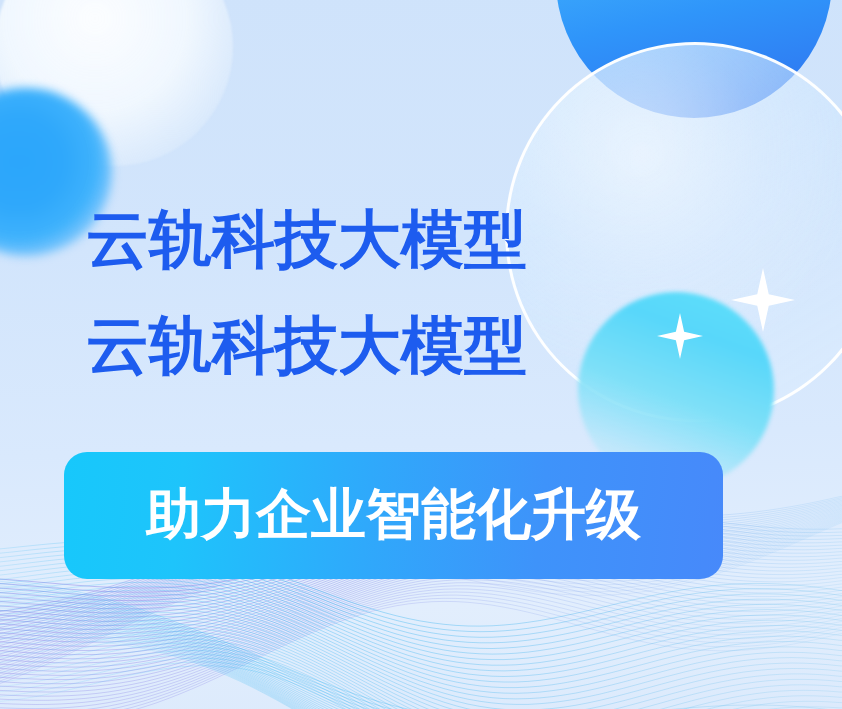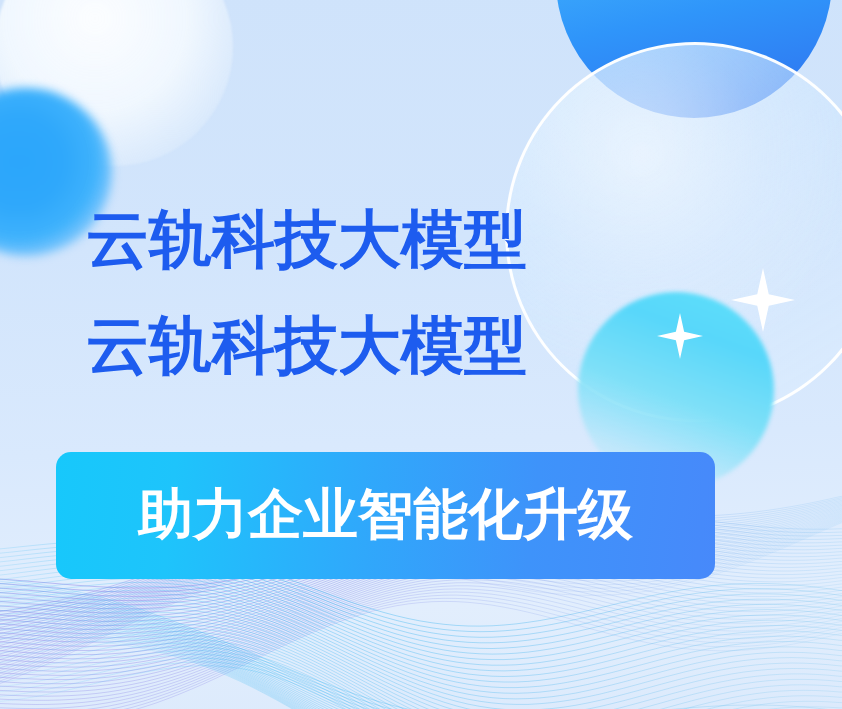--- a/index.html
+++ b/index.html
@@ -127,25 +127,25 @@
     font-size: 63px;
     font-weight: 700;
     line-height: 106px;
     letter-spacing: 0px;
     white-space: nowrap;
   }
   #headline .hl-line { display: block; }
 
   #cta-pill {
     position: absolute;
-    left: 56px;
+    left: 64px;
     top: 452px;
     width: 659px;
     height: 127px;
-    border-radius: 15px;
+    border-radius: 23px;
     background: linear-gradient(96deg, #17c8fb 0%, #1ec4fb 18%, #2fa9fb 46%, #3e93fa 72%, #4789fa 100%);
     display: flex;
     align-items: center;
     justify-content: center;
     box-sizing: border-box;
     cursor: pointer;
   }
   #cta-pill-label {
     color: #ffffff;
     font-size: 55px;

